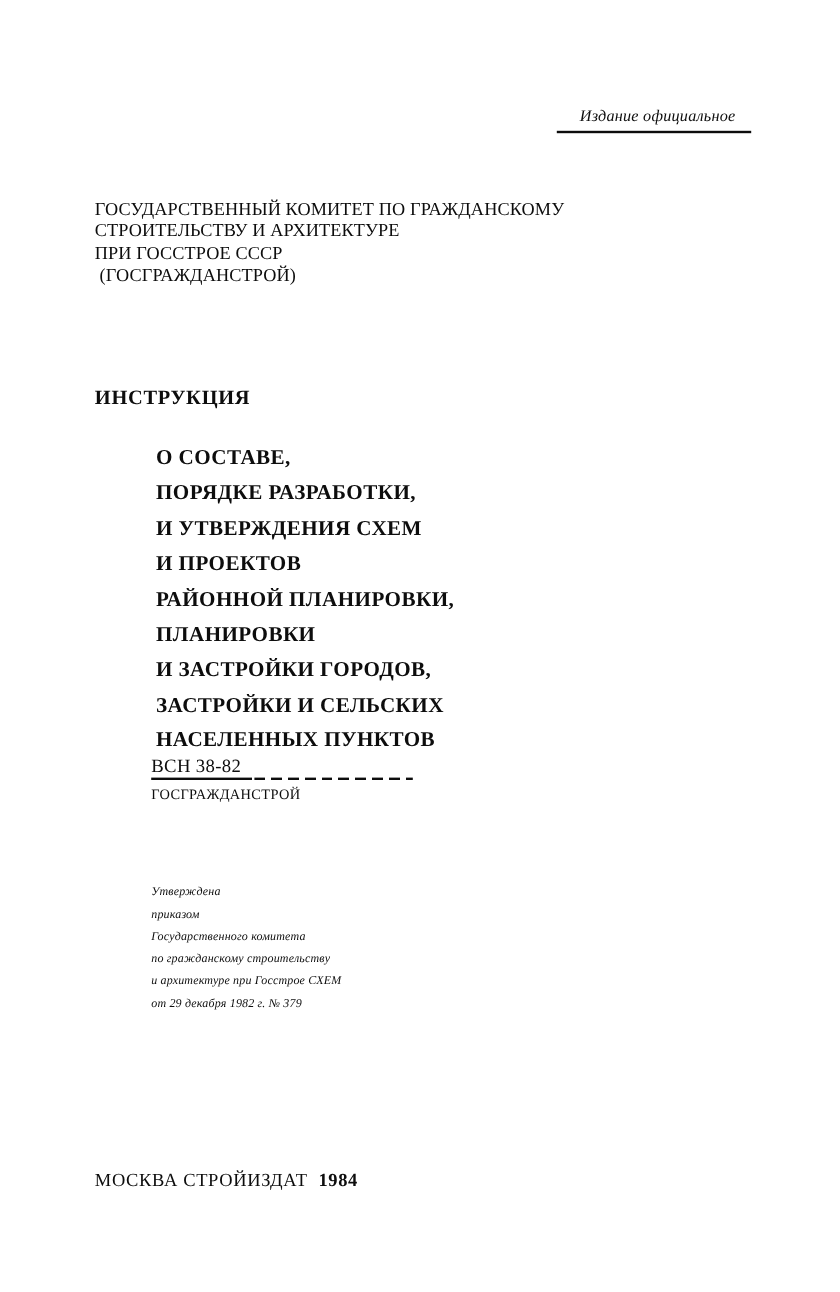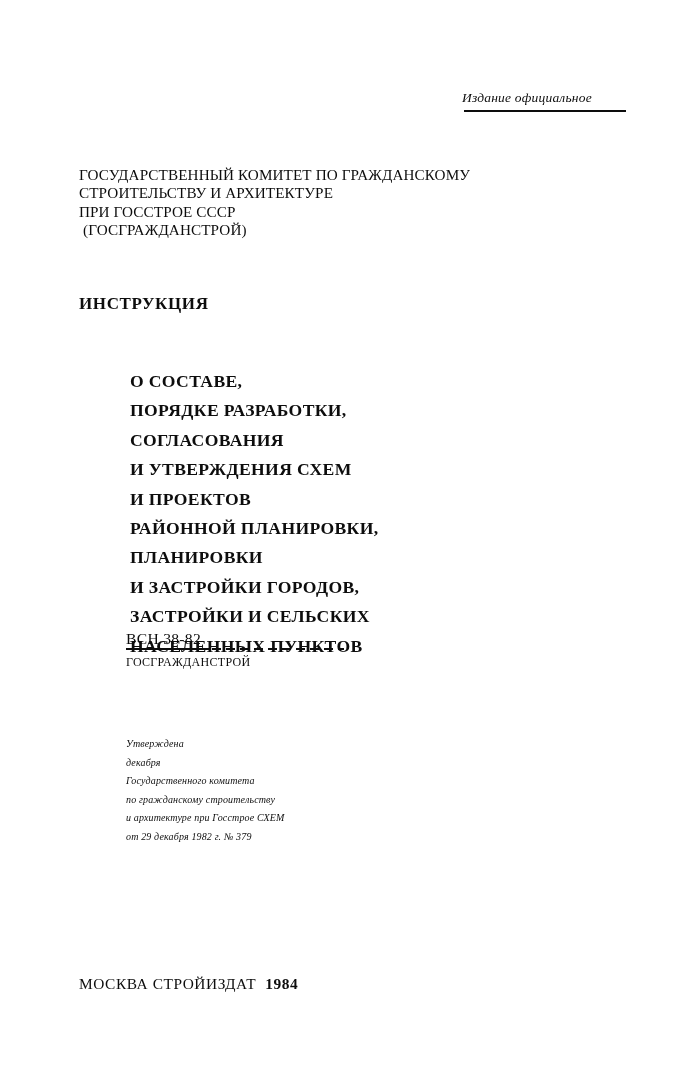--- a/index.html
+++ b/index.html
@@ -20,21 +20,21 @@
     font-family: "Liberation Serif", "DejaVu Serif", serif;
     -webkit-font-smoothing: antialiased;
   }
 
   
   .edition-header {
     position: absolute;
     left: 462px;
     top: 88px;
     width: 172px;
-    text-align: left;
+    text-align: center;
   }
   .edition-header .edition-text {
     display: inline-block;
     font-style: italic;
     font-size: 13.5px;
     letter-spacing: 0.2px;
     line-height: 1.15;
     white-space: nowrap;
     padding-bottom: 3px;
   }
@@ -60,21 +60,21 @@
     white-space: nowrap;
   }
   .org-block .org-line.indented {
     padding-left: 4px;
   }
 
   
   .doc-kind {
     position: absolute;
     left: 79px;
-    top: 295px;
+    top: 323px;
     font-size: 17px;
     font-weight: bold;
     letter-spacing: 0.6px;
     line-height: 1.1;
     white-space: nowrap;
   }
 
   
   .title-block {
     position: absolute;
@@ -184,42 +184,41 @@
     <div class="org-line">СТРОИТЕЛЬСТВУ И АРХИТЕКТУРЕ</div>
     <div class="org-line">ПРИ ГОССТРОЕ СССР</div>
     <div class="org-line indented">(ГОСГРАЖДАНСТРОЙ)</div>
   </div>
 
   <div class="doc-kind">ИНСТРУКЦИЯ</div>
 
   <div class="title-block">
     <div class="title-line">О СОСТАВЕ,</div>
     <div class="title-line">ПОРЯДКЕ РАЗРАБОТКИ,</div>
-    <div class="title-line">СОГЛАСОВАНИЯ</div>
     <div class="title-line">И УТВЕРЖДЕНИЯ СХЕМ</div>
     <div class="title-line">И ПРОЕКТОВ</div>
     <div class="title-line">РАЙОННОЙ ПЛАНИРОВКИ,</div>
     <div class="title-line">ПЛАНИРОВКИ</div>
     <div class="title-line">И ЗАСТРОЙКИ ГОРОДОВ,</div>
     <div class="title-line">ЗАСТРОЙКИ И СЕЛЬСКИХ</div>
     <div class="title-line">НАСЕЛЕННЫХ ПУНКТОВ</div>
   </div>
 
   <div class="code-block">
     <div class="code-number">ВСН 38-82</div>
     <div class="code-rule">
       <span class="rule-solid"></span>
       <span class="rule-dashed"></span>
     </div>
     <div class="code-issuer">ГОСГРАЖДАНСТРОЙ</div>
   </div>
 
   <div class="approval-block">
     <div class="approval-line">Утверждена</div>
-    <div class="approval-line">декабря</div>
+    <div class="approval-line">приказом</div>
     <div class="approval-line">Государственного комитета</div>
     <div class="approval-line">по гражданскому строительству</div>
     <div class="approval-line">и архитектуре при Госстрое СХЕМ</div>
     <div class="approval-line">от 29 декабря 1982 г. № 379</div>
   </div>
 
   <div class="imprint">
     <span>МОСКВА СТРОЙИЗДАТ</span><span class="imprint-year">1984</span>
   </div>
 

